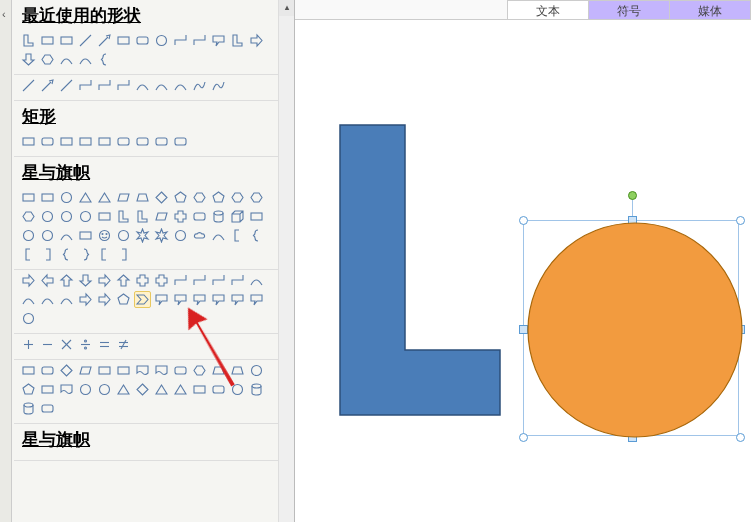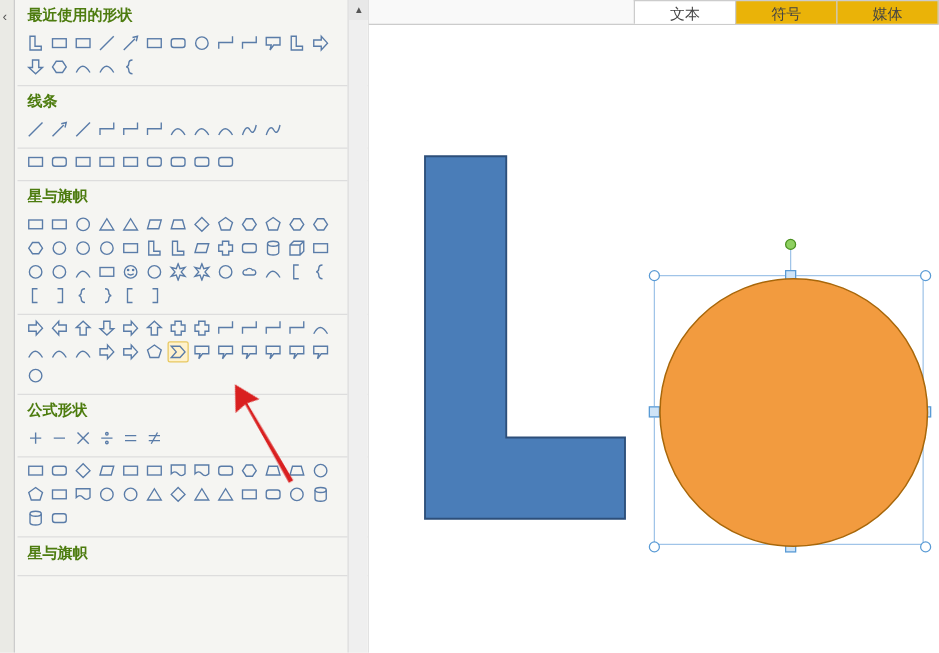--- a/index.html
+++ b/index.html
@@ -5,29 +5,29 @@
 * { box-sizing: border-box; margin: 0; padding: 0; }
 body { font-family: "Microsoft YaHei", sans-serif; font-size: 12px; background: #fff; width: 751px; height: 522px; overflow: hidden; position: relative; }
 .container { display: flex; height: 100%; }
 .sidebar { width: 295px; background: #f5f5f2; border-right: 1px solid #bbb; overflow-y: auto; position: relative; }
 .sidebar-inner { padding-left: 14px; }
 .left-collapse { position: absolute; left: 0; top: 0; width: 12px; height: 100%; background: #eaeae5; border-right: 1px solid #ccc; }
 .left-collapse::before { content: "‹"; position: absolute; top: 8px; left: 2px; font-size: 11px; color: #555; }
 .scroll-gutter { position: absolute; right: 0; top: 0; width: 16px; height: 100%; background: #efefef; border-left: 1px solid #ddd; }
 .scroll-arrow { width: 16px; height: 16px; background: #e8e8e8; text-align: center; line-height: 14px; color: #555; font-size: 9px; }
 .category { border-bottom: 1px solid #ddd; padding: 0 18px 6px 6px; }
-.cat-header { font-weight: bold; color: #4d7c0f; padding: 4px 0 3px 2px; font-size: 12px; }
+.cat-header { font-weight: bold; color: #000000; padding: 4px 0 3px 2px; font-size: 17px; text-decoration: underline; }
 .shape-grid { display: flex; flex-wrap: wrap; gap: 2px; padding-top: 2px; }
 .shp { width: 17px; height: 17px; display: flex; align-items: center; justify-content: center; background: transparent; border-radius: 2px; cursor: pointer; }
 .shp.sel { background: #fff2cc; border: 1px solid #e8c860; }
 .shp svg { width: 15px; height: 15px; }
 .shp svg * { fill: none; stroke: #5a7ca8; stroke-width: 1.1; }
 .canvas-area { flex: 1; position: relative; background: #fff; }
 .tab-bar { position: absolute; top: 0; left: 0; right: 0; height: 20px; display: flex; justify-content: flex-end; background: #f9f9f9; border-bottom: 1px solid #ccc; }
-.tab { padding: 2px 28px; border: 1px solid #ccc; border-bottom: none; background: #eab308; margin-left: -1px; font-size: 12px; color: #444; cursor: pointer; position: relative; top: 0px; }
+.tab { padding: 2px 28px; border: 1px solid #ccc; border-bottom: none; background: #c4b5fd; margin-left: -1px; font-size: 12px; color: #444; cursor: pointer; position: relative; top: 0px; }
 .tab.active { background: #fff; }
 .canvas { position: absolute; top: 20px; left: 0; right: 0; bottom: 0; background: #fff; }
 .l-shape { position: absolute; left: 40px; top: 100px; fill: #4a7db8; stroke: #2d4f7a; stroke-width: 1.5; }
 .circle-shape { position: absolute; left: 230px; top: 200px; fill: #f29b3f; stroke: #a8670a; stroke-width: 1.2; }
 .sel-box { position: absolute; left: 228px; top: 200px; width: 216px; height: 216px; border: 1px solid #a0c4e8; }
 .handle { position: absolute; width: 9px; height: 9px; background: #fff; border: 1px solid #5a9bd5; border-radius: 50%; }
 .handle.sq { border-radius: 0; background: #cfe4f7; }
 .rot-handle { position: absolute; width: 9px; height: 9px; background: #8ed060; border: 1px solid #4a9020; border-radius: 50%; }
 .rot-line { position: absolute; width: 1px; height: 18px; background: #a0c4e8; }
 .arrow-annot { position: absolute; left: 175px; top: 315px; transform: rotate(-30deg); transform-origin: top left; pointer-events: none; }
@@ -135,21 +135,20 @@
             </div>
             <div class="shp">
               <svg viewBox="0 0 15 15">
                 <path d="M9 2 Q6 2 6 5 Q6 7 4 7.5 Q6 8 6 10 Q6 13 9 13"></path>
               </svg>
             </div>
           </div>
     </div>
 
     <div class="category">
-      <div class="cat-header">线条</div>
       <div class="shape-grid" id="grid-lines">
             <div class="shp">
               <svg viewBox="0 0 15 15">
                 <line x1="2" y1="13" x2="13" y2="2"></line>
               </svg>
             </div>
             <div class="shp">
               <svg viewBox="0 0 15 15">
                 <line x1="2" y1="13" x2="11" y2="4"></line>
                 <path d="M9 3 L13 2 L12 6"></path>
@@ -197,20 +196,21 @@
             </div>
             <div class="shp">
               <svg viewBox="0 0 15 15">
                 <path d="M2 12 Q5 3 8 8 T13 4"></path>
               </svg>
             </div>
           </div>
     </div>
 
     <div class="category">
+      <div class="cat-header">矩形</div>
       <div class="shape-grid" id="grid-rects">
             <div class="shp">
               <svg viewBox="0 0 15 15">
                 <rect x="2" y="4" width="11" height="7"></rect>
               </svg>
             </div>
             <div class="shp">
               <svg viewBox="0 0 15 15">
                 <rect x="2" y="4" width="11" height="7" rx="2"></rect>
               </svg>
@@ -622,21 +622,20 @@
             </div>
             <div class="shp">
               <svg viewBox="0 0 15 15">
                 <circle cx="7.5" cy="7.5" r="5"></circle>
               </svg>
             </div>
           </div>
     </div>
 
     <div class="category">
-      <div class="cat-header">公式形状</div>
       <div class="shape-grid" id="grid-formula">
             <div class="shp">
               <svg viewBox="0 0 15 15">
                 <line x1="3" y1="7.5" x2="12" y2="7.5"></line>
                 <line x1="7.5" y1="3" x2="7.5" y2="12"></line>
               </svg>
             </div>
             <div class="shp">
               <svg viewBox="0 0 15 15">
                 <line x1="3" y1="7.5" x2="12" y2="7.5"></line>

